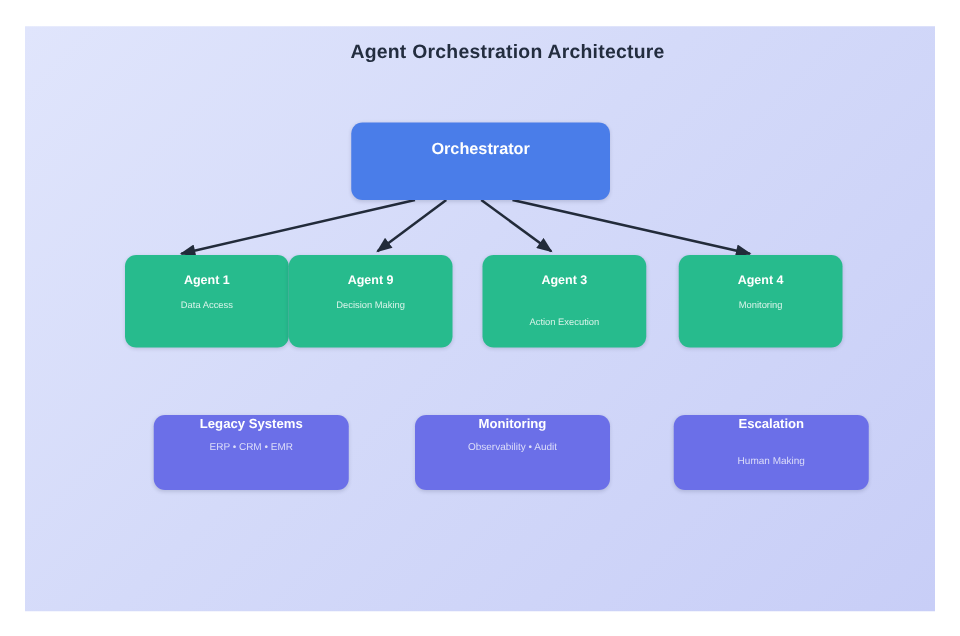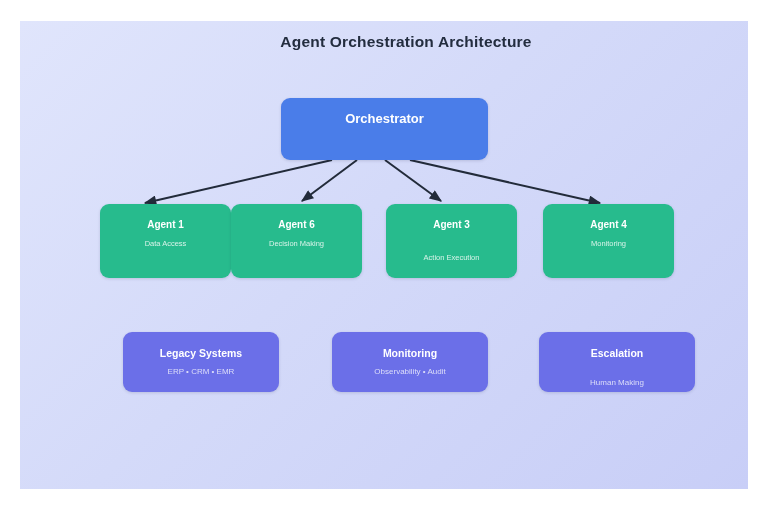--- a/index.html
+++ b/index.html
@@ -51,21 +51,20 @@
   .agent .node-title { font-size: 10px; line-height: 14px; }
   .agent .node-sub   { font-size: 7.5px; line-height: 10px; margin-top: 7px; color: #d8f3e9; }
   .agent-1 { left: 52px; margin-left: 28px; }
   .agent-2 { left: 211px; }
   .agent-3 { left: 366px; gap: 14px; }
   .agent-4 { left: 523px; }
 
   .system {
     top: 311px; width: 156px; height: 60px;
     background: #6b6fe8;
-    padding-top: 14px;
   }
   .system .node-title { font-size: 10.5px; line-height: 14px; }
   .system .node-sub   { font-size: 8px; line-height: 10px; margin-top: 7px; color: #dddef9; }
   .system-1 { left: 103px; }
   .system-2 { left: 312px; }
   .system-3 { left: 519px; gap: 11px; }
 </style>
 </head>
 <body>
 
@@ -88,21 +87,21 @@
 
     <div class="node orchestrator">
       <div class="node-title">Orchestrator</div>
     </div>
 
     <div class="node agent agent-1">
       <div class="node-title">Agent 1</div>
       <div class="node-sub">Data Access</div>
     </div>
     <div class="node agent agent-2">
-      <div class="node-title">Agent 6</div>
+      <div class="node-title">Agent 9</div>
       <div class="node-sub">Decision Making</div>
     </div>
     <div class="node agent agent-3">
       <div class="node-title">Agent 3</div>
       <div class="node-sub">Action Execution</div>
     </div>
     <div class="node agent agent-4">
       <div class="node-title">Agent 4</div>
       <div class="node-sub">Monitoring</div>
     </div>

